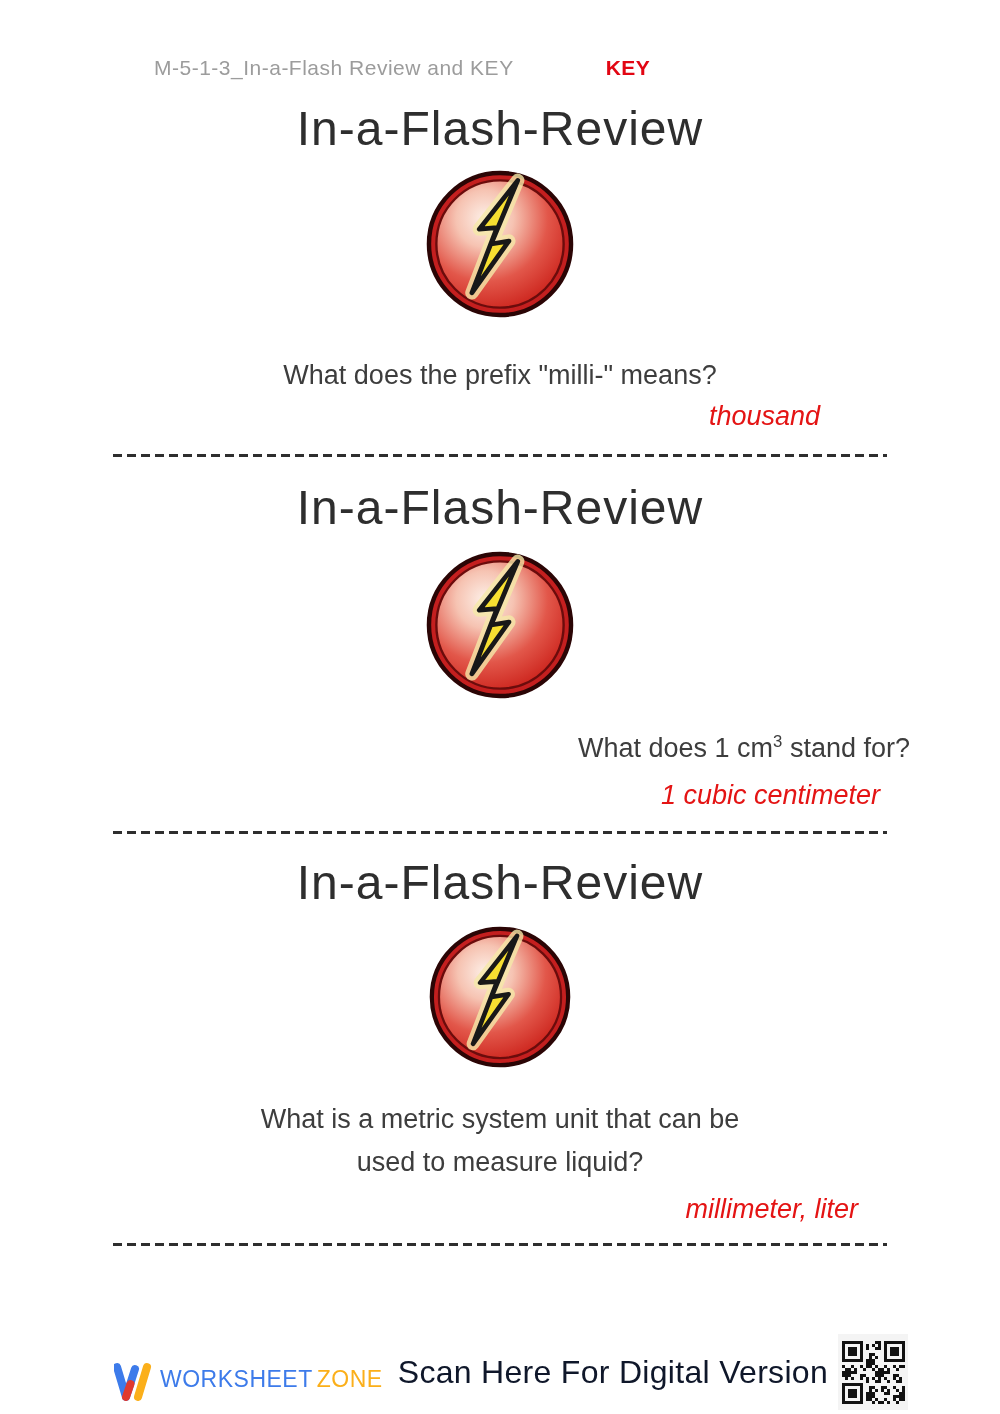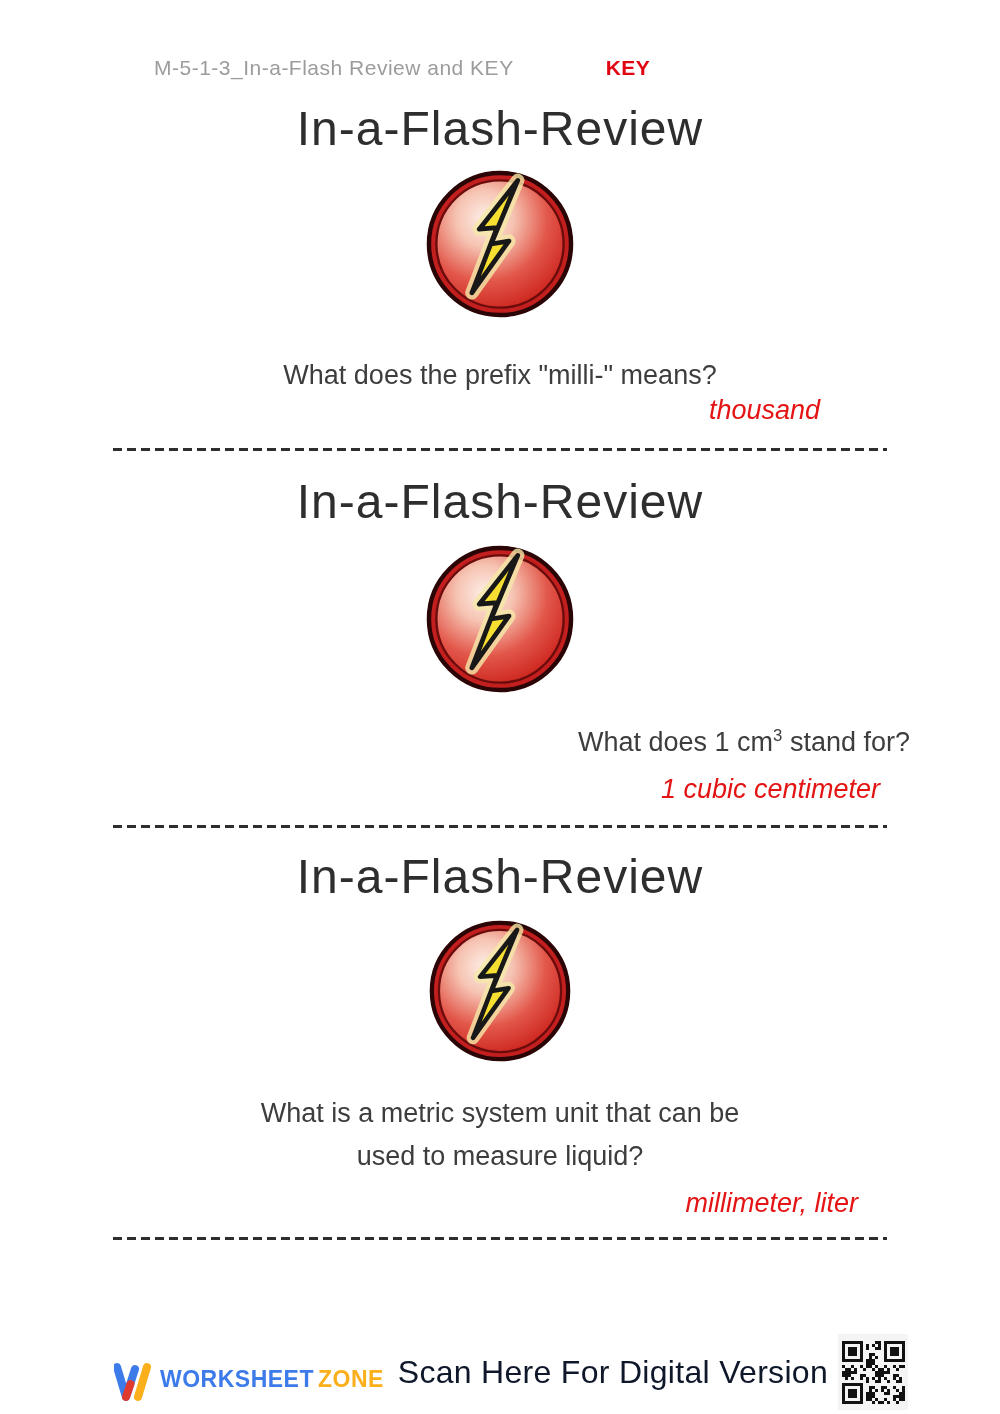--- a/index.html
+++ b/index.html
@@ -53,21 +53,21 @@
   .card3 .question { margin-top: 30px; line-height: 43px; }
   .question sup { font-size: 0.62em; vertical-align: super; line-height: 0; }
 
   .answer {
     font-size: 27px;
     line-height: 35px;
     color: #e41414;
     font-style: italic;
     text-align: right;
   }
-  .card1 .answer { padding-right: 90px; }
+  .card1 .answer { margin-top: 6px; padding-right: 90px; }
   .card2 .answer { margin-top: 12px; padding-right: 30px; }
   .card3 .answer { margin-top: 8px; padding-right: 52px; }
 
   .dashed-divider {
     height: 3px;
     margin: 20px 23px 0 23px;
     background: repeating-linear-gradient(90deg, #2e2e2e 0 9px, transparent 9px 14px);
   }
   .card2 .dashed-divider { margin-top: 18px; }
   .card3 .dashed-divider { margin-top: 16px; }
@@ -78,21 +78,21 @@
     left: 0; right: 0; bottom: 0;
     height: 86px;
   }
   .brand-logo {
     position: absolute;
     left: 24px; bottom: 12px;
     display: flex;
     align-items: center;
   }
   .brand-mark { width: 40px; height: 46px; margin-right: 6px; }
-  .brand-text { font-size: 23px; font-weight: bold; letter-spacing: 0.5px; }
+  .brand-text { font-size: 23px; font-weight: normal; letter-spacing: 0.5px; }
   .brand-worksheet { color: #3d7bea; }
   .brand-zone { color: #fbaf1a; margin-left: 4px; }
 
   .scan-row {
     position: absolute;
     right: 2px; bottom: 4px;
     display: flex;
     align-items: center;
   }
   .scan-text {

